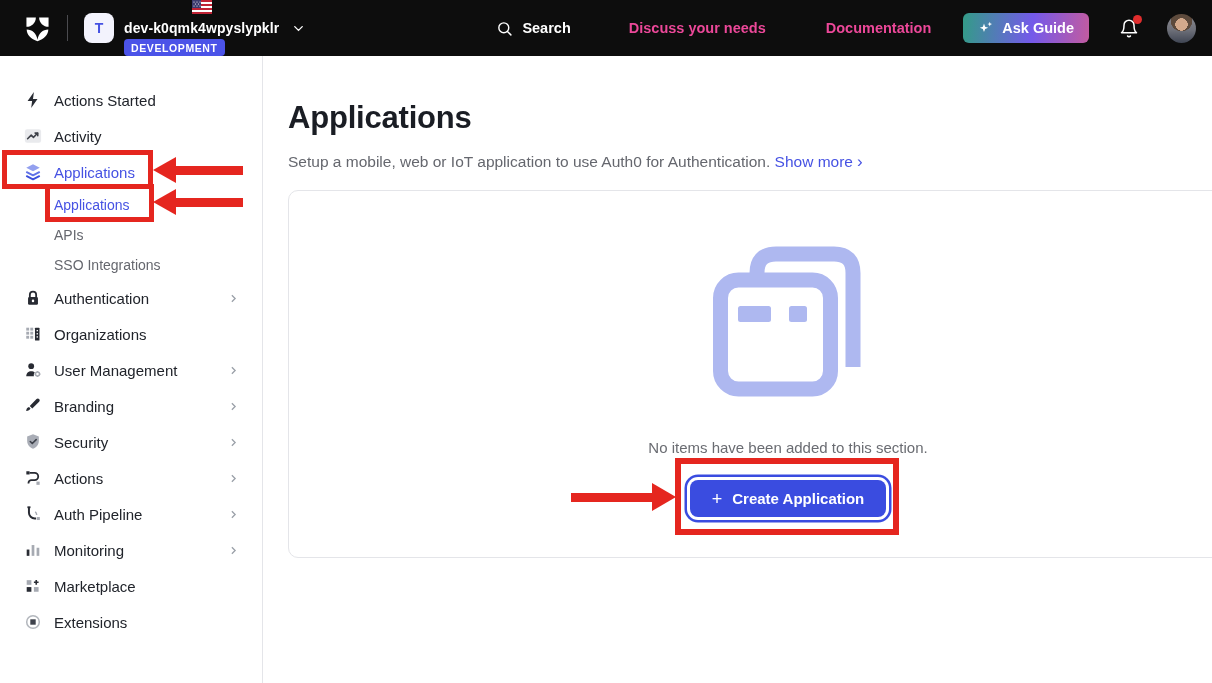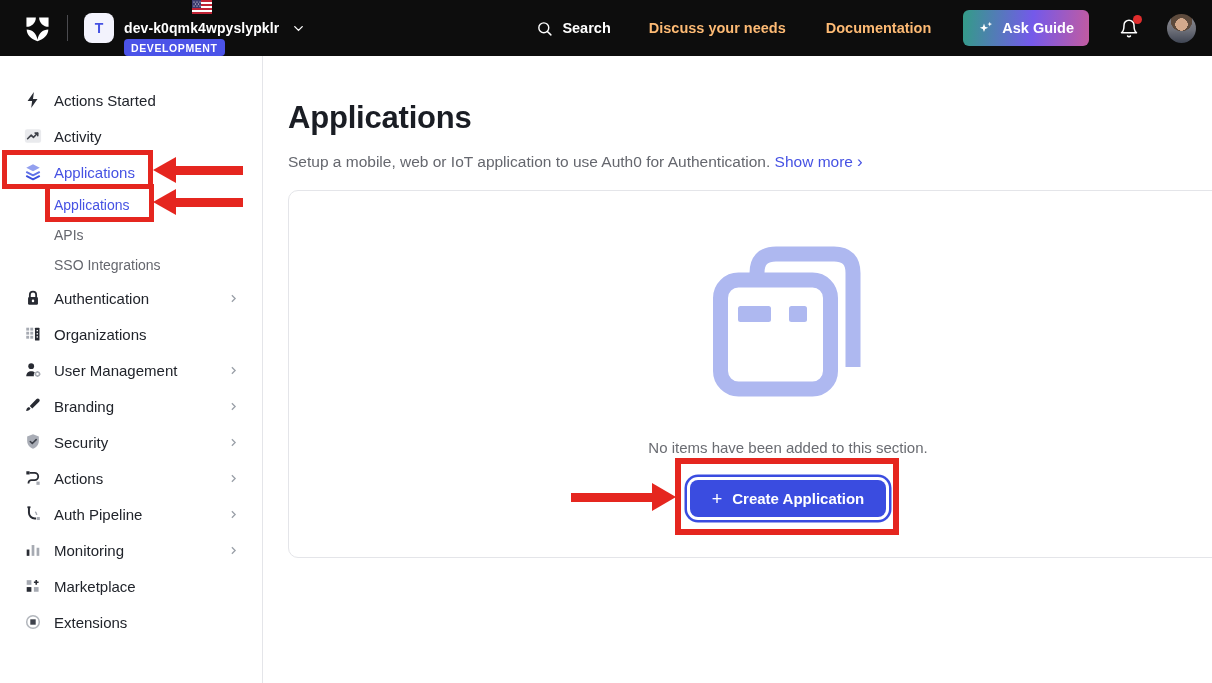--- a/index.html
+++ b/index.html
@@ -21,24 +21,24 @@
   .tenant-row1 { display:flex; align-items:center; gap:6px;flex-direction:column; }
   .tenant-name { color:#fff; font-size:14px; font-weight:700; letter-spacing:.1px; }
   .dev-badge { margin-top:3px; align-self:flex-start; background:var(--badge_blue,#4b53e8);
     color:#fff; font-size:10.5px; font-weight:700; letter-spacing:.6px;
     padding:2.5px 7px; border-radius:4px; }
   .tenant-chev { margin-left:12px; display:flex; }
 
   .tb-right { margin-left:auto; display:flex; align-items:center; }
   .tb-search { display:flex; align-items:center; gap:9px; color:#fff;
     font-size:14.5px; font-weight:600; cursor:pointer; margin-right:38px; }
-  .tb-link { color:#fdba74; font-size:14.5px; font-weight:600; cursor:pointer; }
+  .tb-link { color:#ec4899; font-size:14.5px; font-weight:600; cursor:pointer;margin-left:20px; }
   .tb-link.l1 { margin-right:40px; }
   .tb-link.l2 { margin-right:32px; }
-  .ask-guide { display:flex; align-items:center; gap:8px; height:36px; padding:0 15px;
+  .ask-guide { display:flex; align-items:center; gap:8px; height:30px; padding:0 15px;
     border:none; border-radius:6px; color:#fff; font-size:14.5px; font-weight:700;
     font-family:inherit; cursor:pointer;
     background:linear-gradient(95deg, var(--ask_gradient_start,#339c87) 0%,
       var(--ask_gradient_mid,#7459ea) 55%, var(--ask_gradient_end,#c25ba0) 100%); }
   .bell { position:relative; margin:0 28px 0 30px; cursor:pointer; display:flex; }
   .bell-dot { position:absolute; top:-3px; right:-3px; width:9px; height:9px;
     border-radius:50%; background:var(--notification_dot,#e02d2d); }
   .avatar { width:29px; height:29px; border-radius:50%; cursor:pointer;
     background:
       radial-gradient(circle at 50% 36%, #d3a98c 0 26%, rgba(0,0,0,0) 27%),

